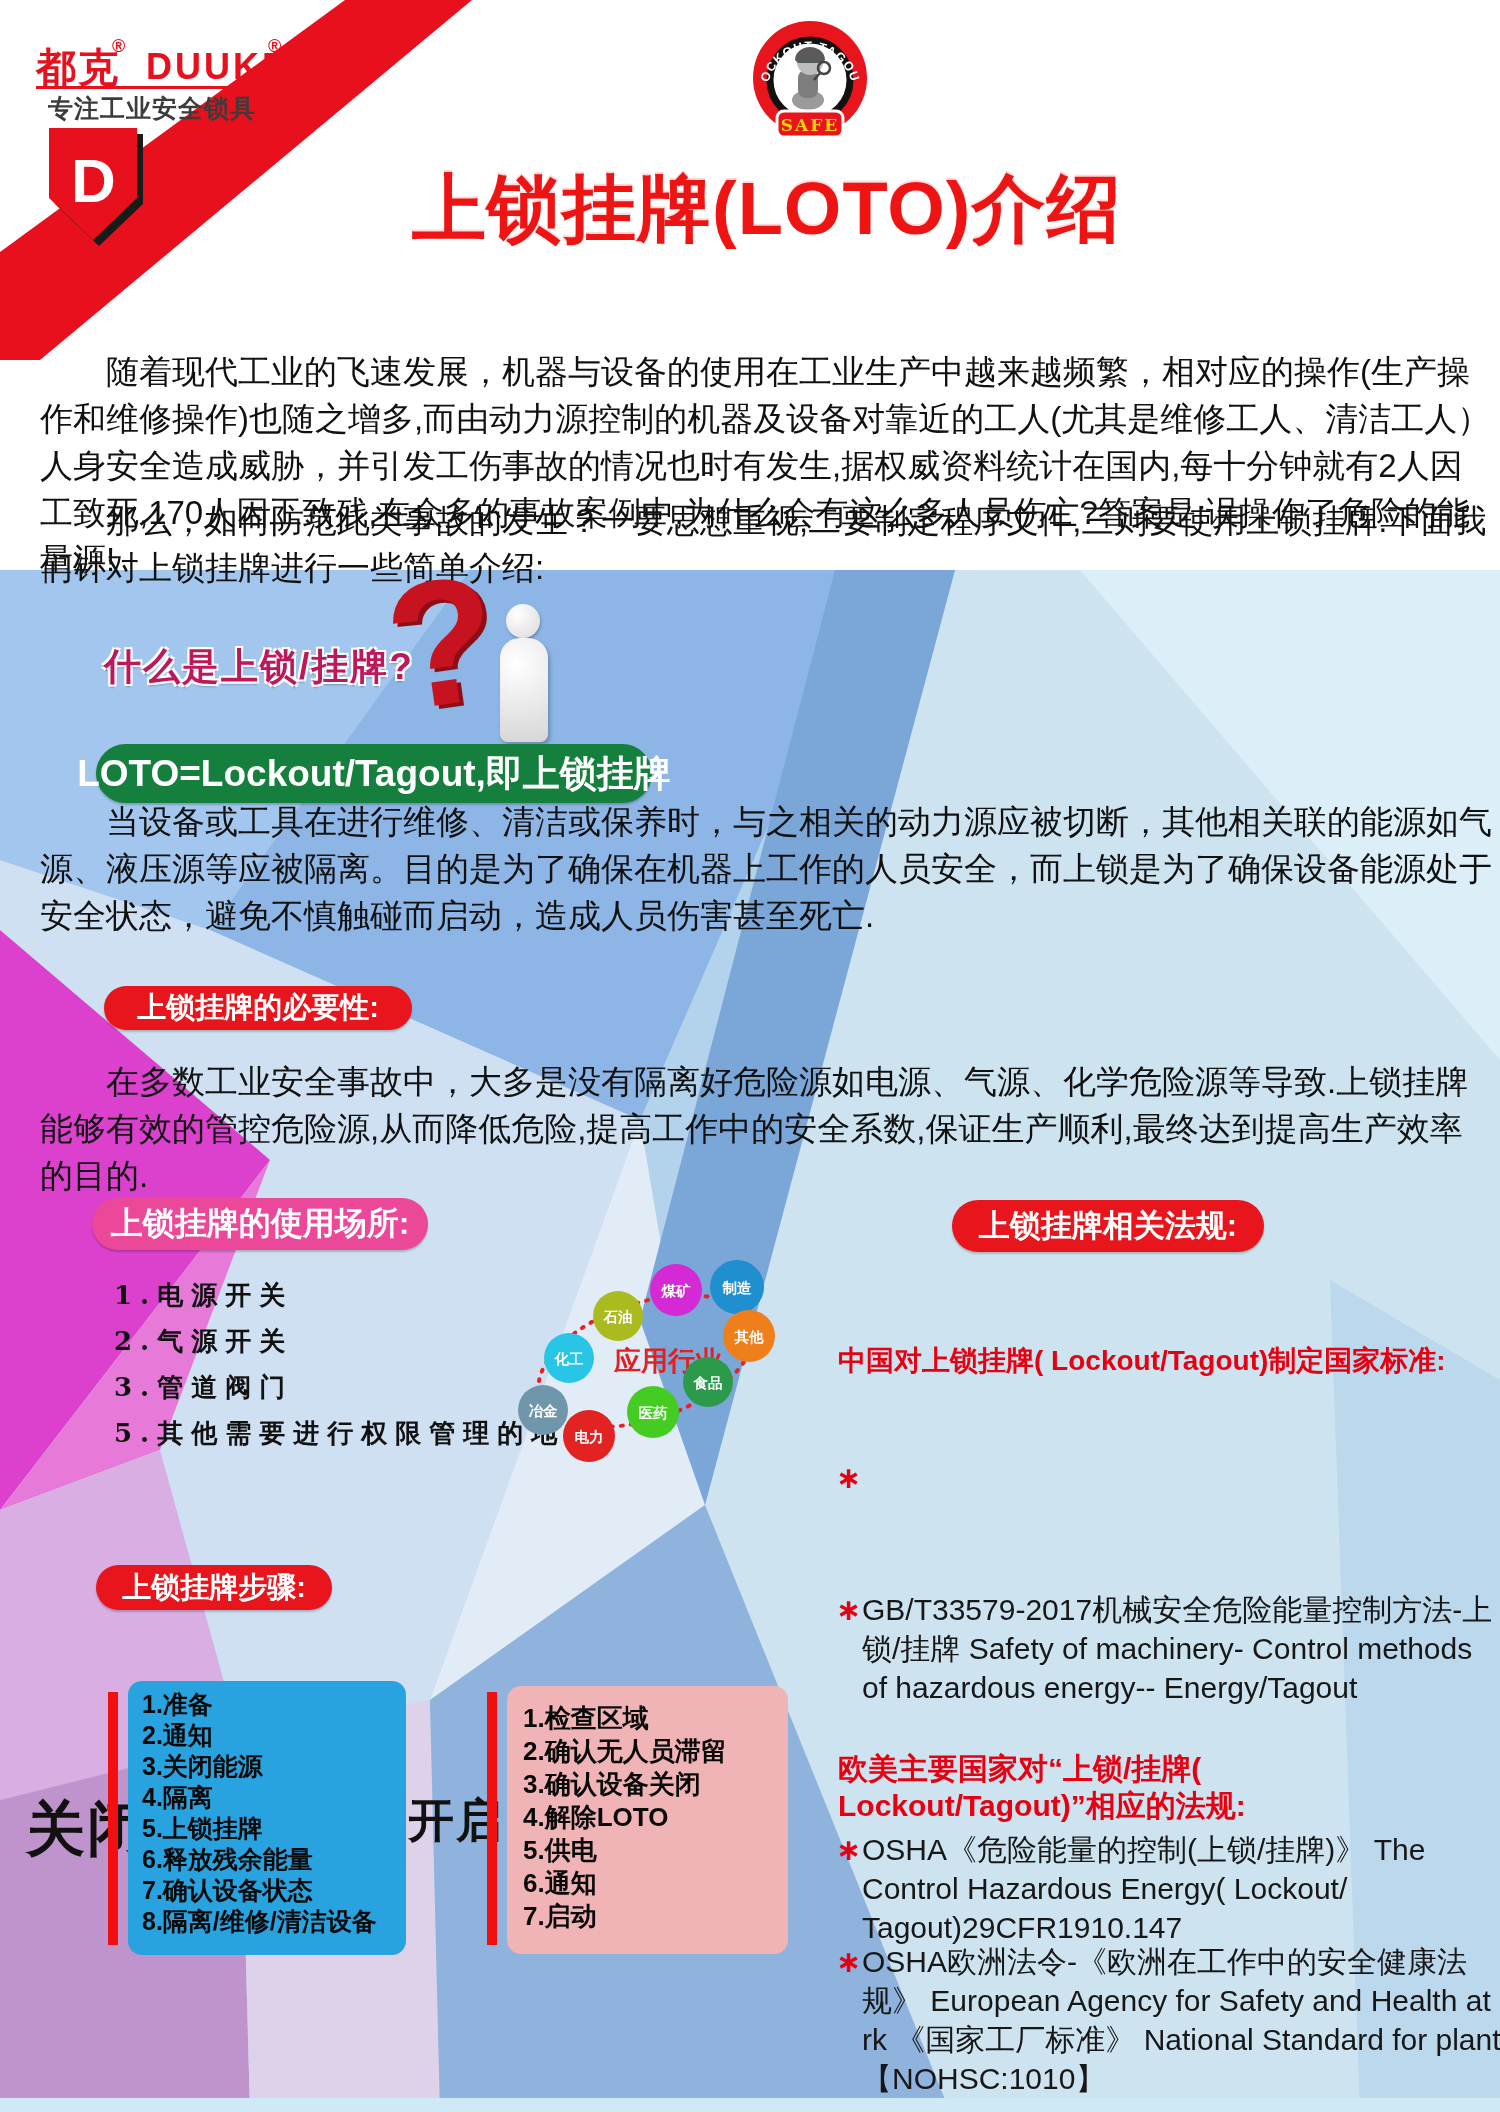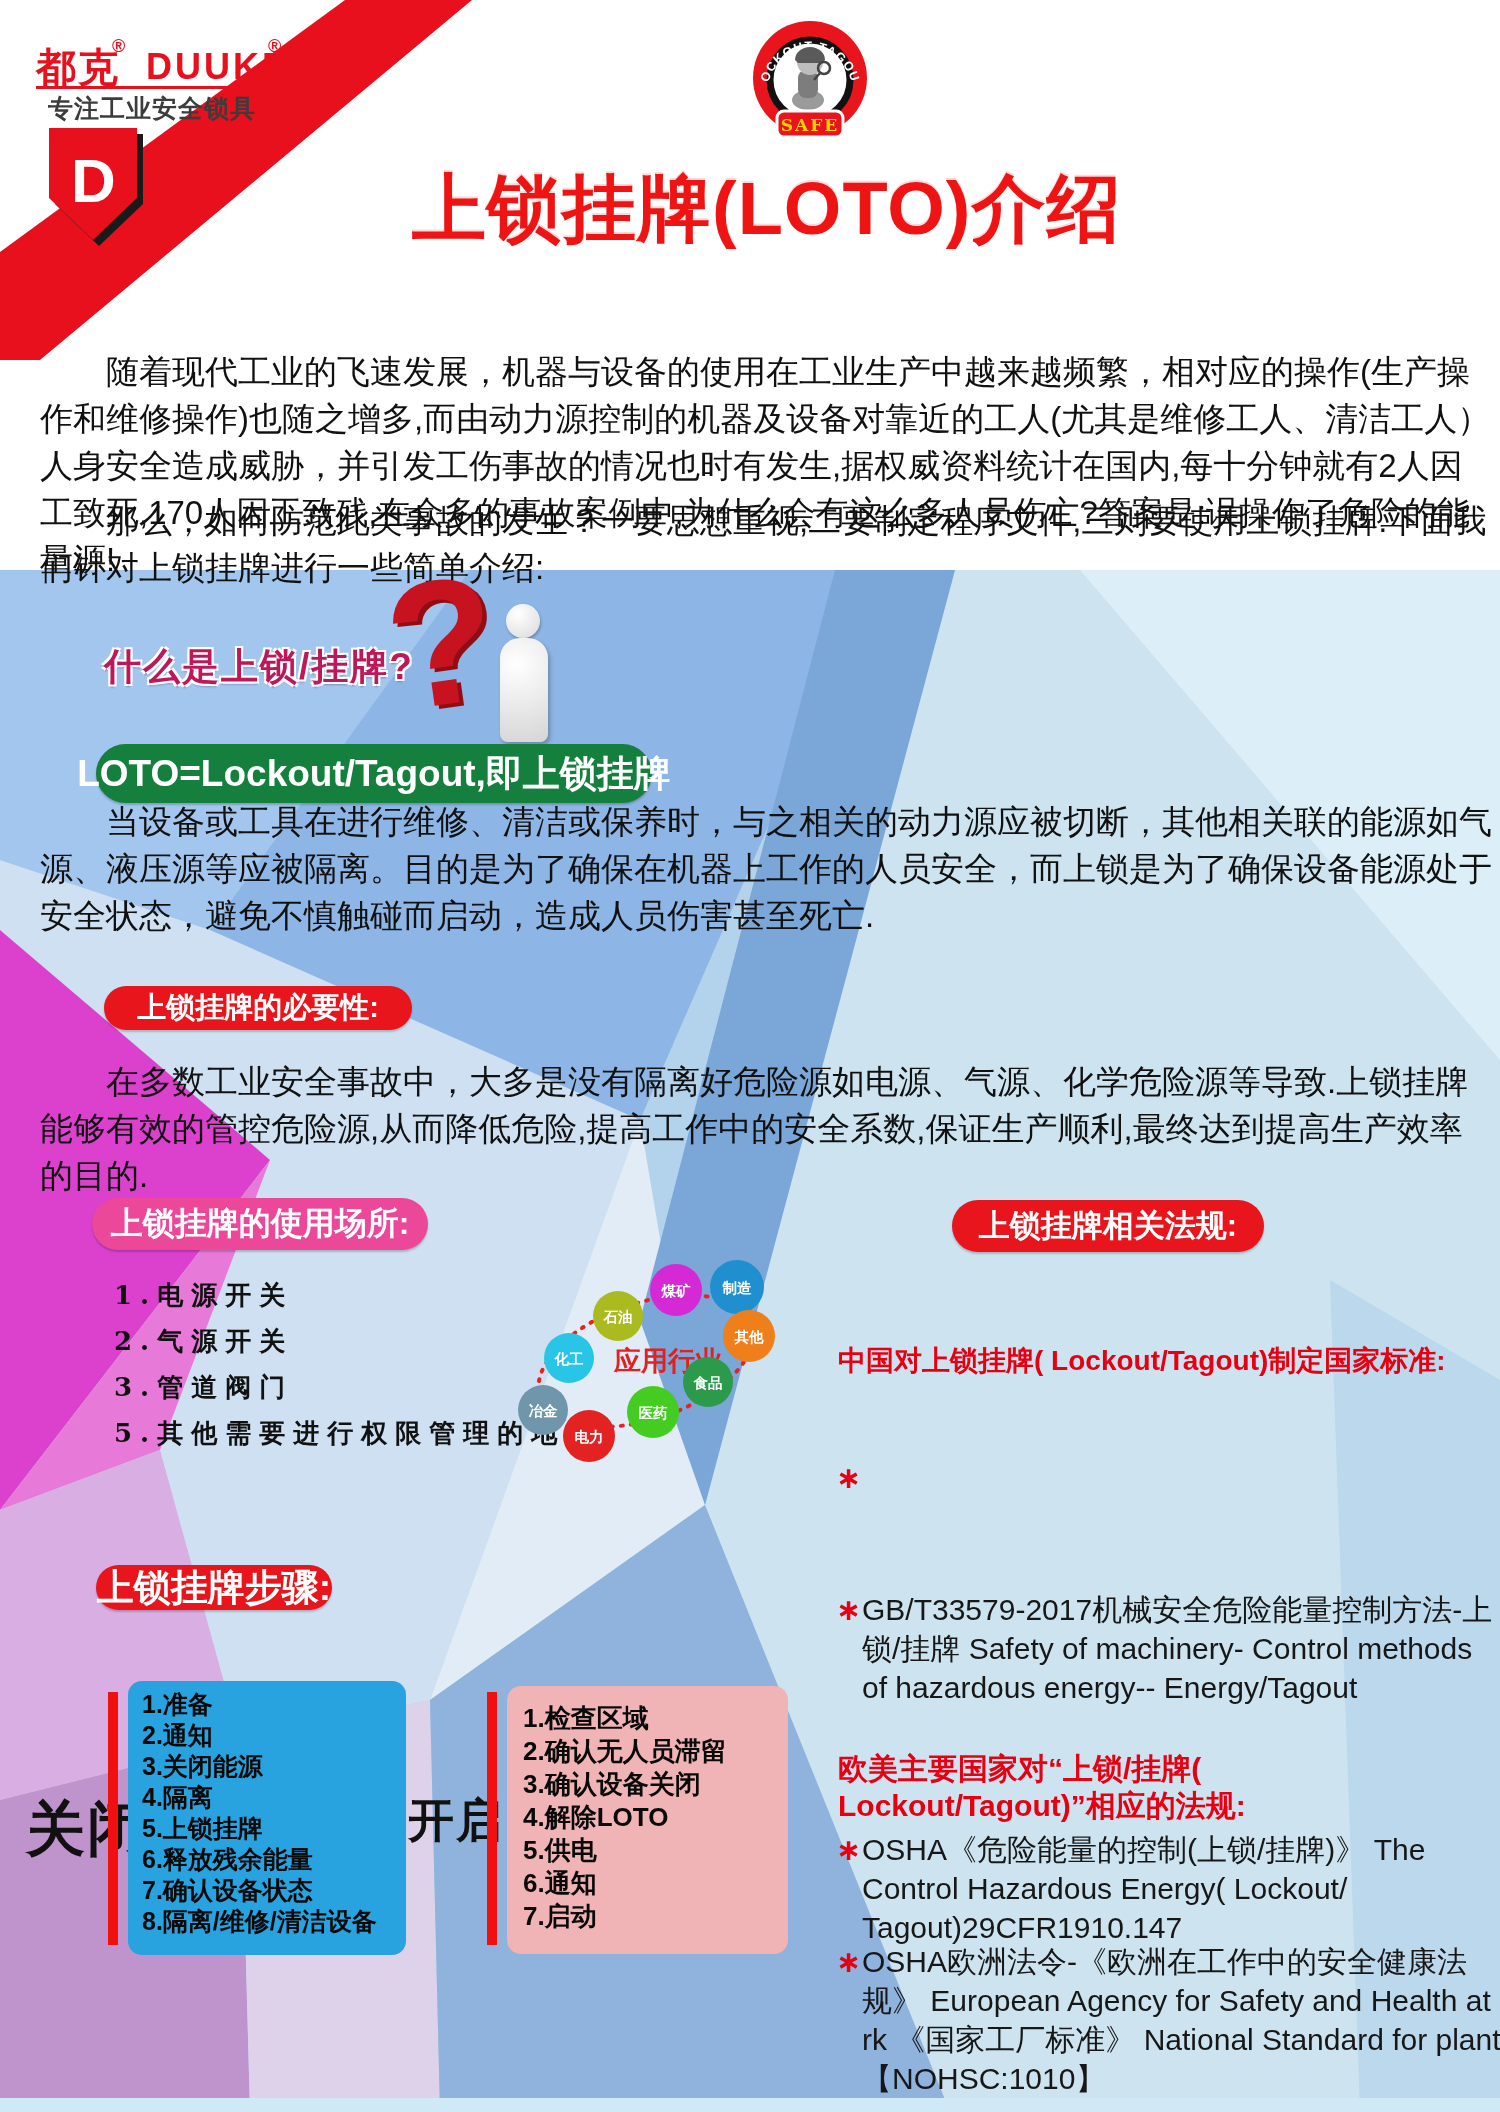--- a/index.html
+++ b/index.html
@@ -42,21 +42,21 @@
     background:radial-gradient(circle at 35% 25%,#ffffff,#d5d5d5);box-shadow:2px 3px 4px rgba(0,0,0,.25);}
   .pill{
     background:#e8151c;color:#fff;font-weight:bold;border-radius:32px;
     display:flex;align-items:center;justify-content:center;white-space:nowrap;
     box-shadow:0 2px 2px rgba(0,0,0,.2);
   }
   .pill-loto{left:96px;top:744px;width:556px;height:59px;font-size:37px;border-radius:30px;}
   .pill-necessity{left:104px;top:986px;width:308px;height:44px;font-size:29px;}
   .pill-places{left:92px;top:1198px;width:336px;height:52px;font-size:32px;}
   .pill-laws{left:952px;top:1200px;width:312px;height:52px;font-size:31px;}
-  .pill-steps{left:96px;top:1565px;width:236px;height:45px;font-size:37px;}
+  .pill-steps{left:96px;top:1565px;width:236px;height:45px;font-size:29px;}
   .p3{left:40px;top:798px;width:1452px;}
   .p4{left:40px;top:1058px;width:1452px;}
   
   .places-list{left:114px;top:1278px;width:600px;font-size:26px;font-weight:bold;color:#111;}
   .places-list div{margin-bottom:11px;letter-spacing:8px;font-family:"DejaVu Serif","Liberation Serif",serif;}
   
   .industries{left:500px;top:1230px;width:330px;height:290px;}
   
   .reg-col{left:836px;top:1190px;width:648px;height:922px;}
   .reg-red{position:absolute;color:#e60012;font-weight:bold;font-size:29px;line-height:37px;}

